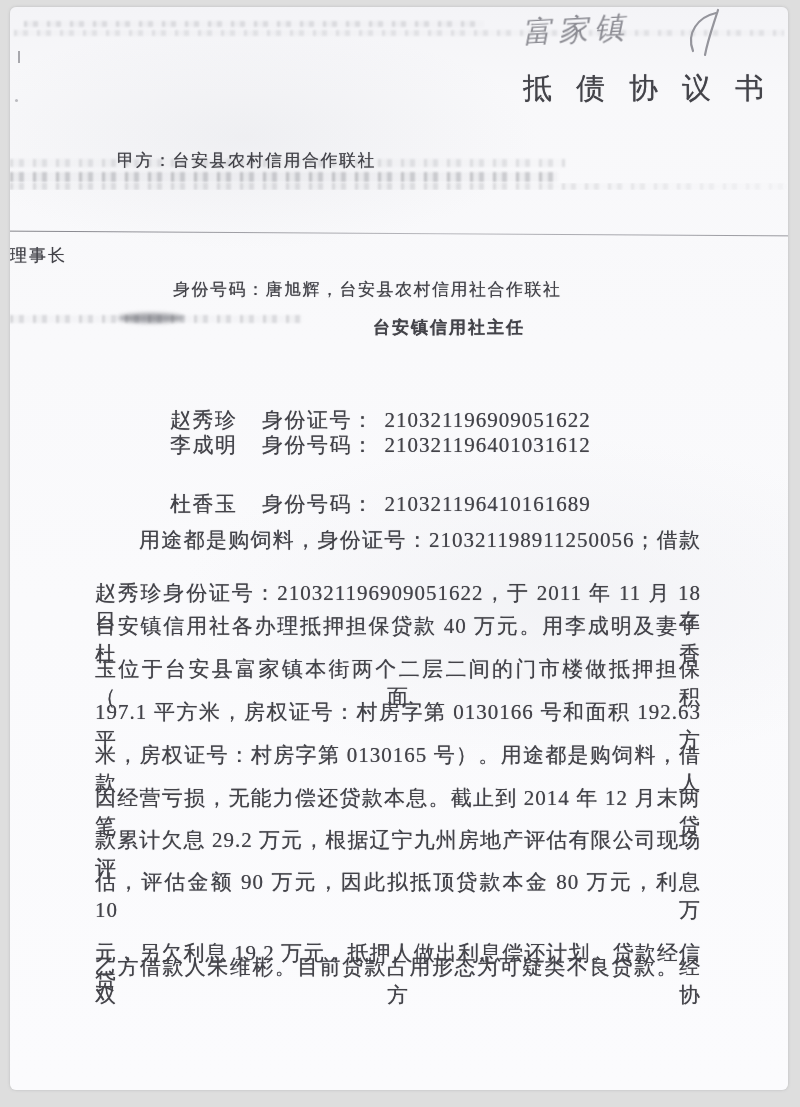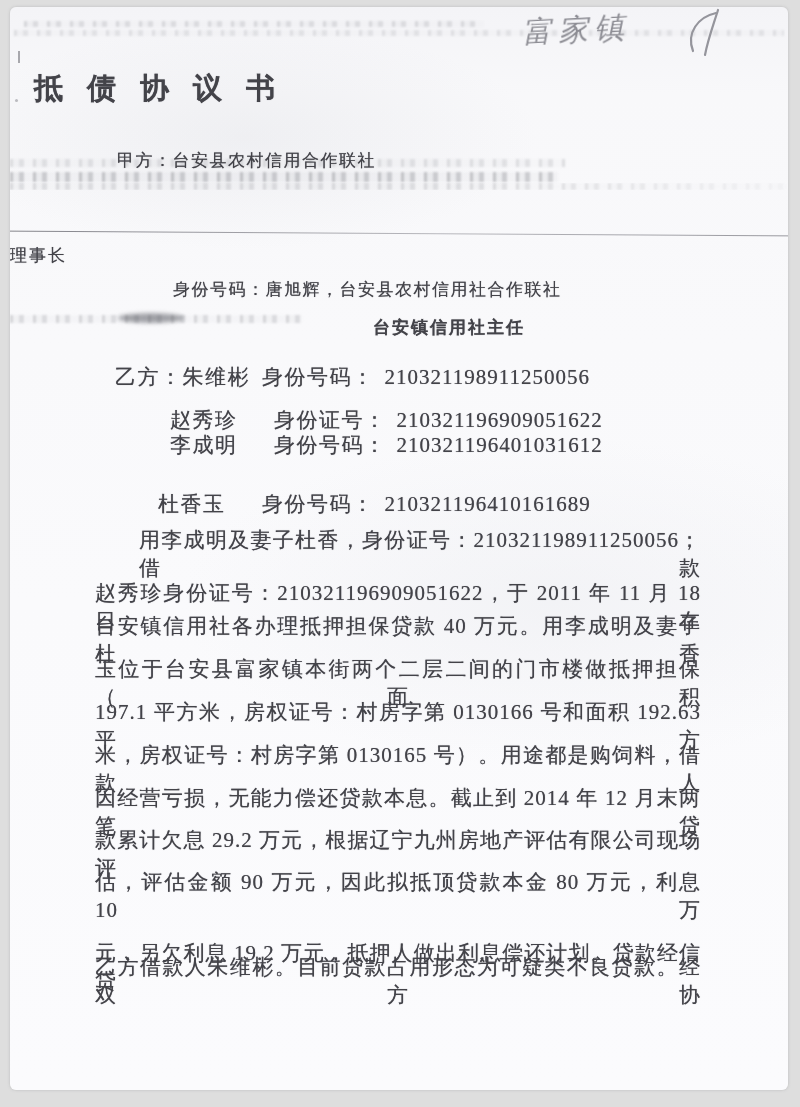--- a/index.html
+++ b/index.html
@@ -26,42 +26,42 @@
     box-shadow: 0 0 3px rgba(120,120,125,0.35);
     overflow: hidden;
   }
   .ink {
     color: #434349;
     text-shadow: 0 0 0.7px rgba(70,70,78,0.75);
   }
   .doc-title {
     position: absolute;
     top: 62px; left: 0; right: 0;
-    text-align: left;
+    text-align: right;
     font-size: 29px;
     letter-spacing: 24px;
     text-indent: 24px; 
-    font-weight: 700;
+    font-weight: 400;
   }
   .line { position: absolute; font-size: 17px; letter-spacing: 1.5px; white-space: nowrap; }
   .party-a        { top: 142px; left: 107px; }
   .legal-rep      { top: 187px; left: 163px; }
   .legal-title    { top: 237px; left: 0; right: 0; text-align: left; letter-spacing: 2px; }
   .agent          { top: 271px; left: 163px; }
   .agent-title    { top: 309px; left: 363px; font-weight: 700; letter-spacing: 2px; }
 
   .pb-row { position: absolute; font-size: 21px; letter-spacing: 1.5px; white-space: nowrap; }
   .pb-row .id-cell { position: absolute; left: 145px; top: 0; }
   .pb-row .id-num { margin-left: 10px; letter-spacing: 1px; }
   .pb-0 { top: 356px; left: 105px; }
   .pb-1 { top: 399px; left: 160px; }
   .pb-2 { top: 424px; left: 160px; }
-  .pb-3 { top: 483px; left: 148px; }
+  .pb-3 { top: 483px; left: 160px; }
   .pb-0 .id-cell { left: 147px; }
-  .pb-1 .id-cell, .pb-2 .id-cell, .pb-3 .id-cell { left: 92px; margin-left: 12px; }
+  .pb-1 .id-cell, .pb-2 .id-cell, .pb-3 .id-cell { left: 92px; }
 
   .body-line {
     position: absolute;
     left: 85px;
     width: 606px;
     font-size: 21px;
     letter-spacing: 1px;
     text-align: justify;
     text-align-last: justify;
     white-space: normal;
@@ -137,39 +137,35 @@
       <path d="M40 3 C36 16 30 32 27 48" fill="none" stroke="#95959c" stroke-width="2.2" stroke-linecap="round"></path>
     </svg>
 
     <div class="doc-title ink">抵债协议书</div>
 
     <div class="line ink party-a">甲方：台安县农村信用合作联社</div>
     <div class="line ink legal-title">理事长</div>
     <div class="line ink agent">身份号码：唐旭辉，台安县农村信用社合作联社</div>
     <div class="line ink agent-title">台安镇信用社主任</div>
 
-    <div class="pb-row ink pb-0">
-      <span>乙方：</span><span>朱维彬</span>
-      <span class="id-cell"><span>身份号码：</span><span class="id-num">210321198911250056</span></span>
-    </div>
     <div class="pb-row ink pb-1">
       <span>赵秀珍</span>
       <span class="id-cell"><span>身份证号：</span><span class="id-num">210321196909051622</span></span>
     </div>
     <div class="pb-row ink pb-2">
       <span>李成明</span>
       <span class="id-cell"><span>身份号码：</span><span class="id-num">210321196401031612</span></span>
     </div>
     <div class="pb-row ink pb-3">
       <span>杜香玉</span>
       <span class="id-cell"><span>身份号码：</span><span class="id-num">210321196410161689</span></span>
     </div>
 
     <div>
-      <div class="body-line ink indent" style="top:519px">用李成明及妻子杜香，身份证号：210321198911250056；借款</div>
+      <div class="body-line ink indent" style="top:519px">用途都是购饲料，身份证号：210321198911250056；借款</div>
       <div class="body-line ink" style="top:572px">赵秀珍身份证号：210321196909051622，于 2011 年 11 月 18 日在</div>
       <div class="body-line ink" style="top:605px">台安镇信用社各办理抵押担保贷款 40 万元。用李成明及妻子杜香</div>
       <div class="body-line ink" style="top:648px">玉位于台安县富家镇本街两个二层二间的门市楼做抵押担保（面积</div>
       <div class="body-line ink" style="top:691px">197.1 平方米，房权证号：村房字第 0130166 号和面积 192.63 平方</div>
       <div class="body-line ink" style="top:734px">米，房权证号：村房字第 0130165 号）。用途都是购饲料，借款人</div>
       <div class="body-line ink" style="top:777px">因经营亏损，无能力偿还贷款本息。截止到 2014 年 12 月末两笔贷</div>
       <div class="body-line ink" style="top:819px">款累计欠息 29.2 万元，根据辽宁九州房地产评估有限公司现场评</div>
       <div class="body-line ink" style="top:861px">估，评估金额 90 万元，因此拟抵顶贷款本金 80 万元，利息 10 万</div>
       <div class="body-line ink" style="top:932px">元，另欠利息 19.2 万元，抵押人做出利息偿还计划。贷款经信贷</div>
       <div class="body-line ink" style="top:946px">乙方借款人朱维彬。目前贷款占用形态为可疑类不良贷款。经双方协</div>

